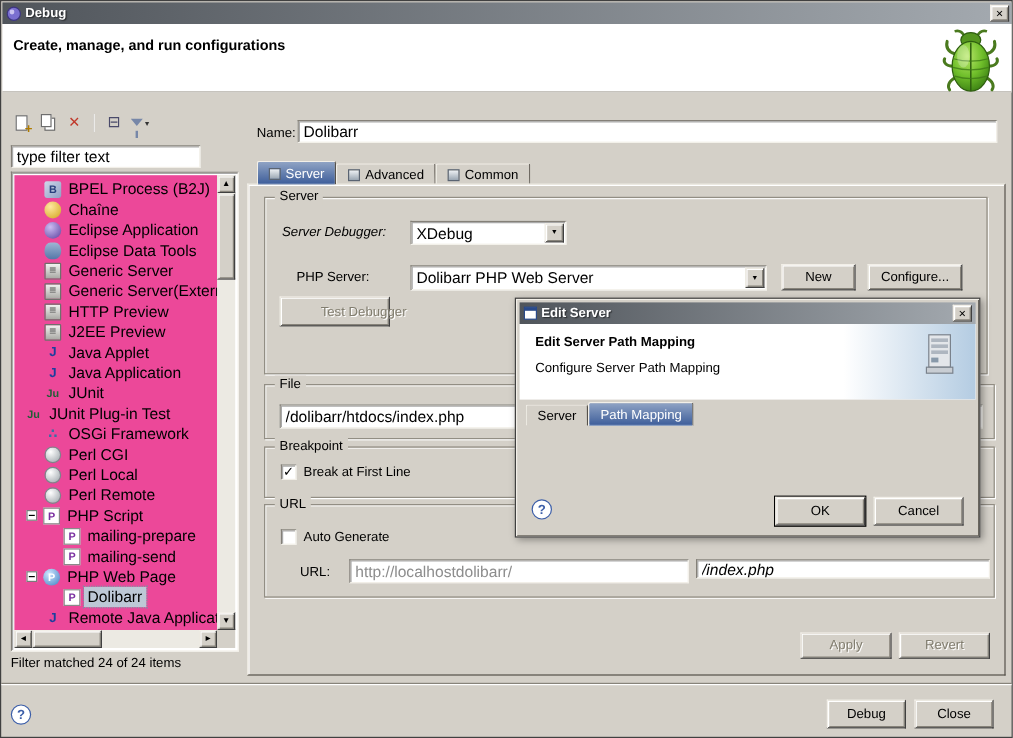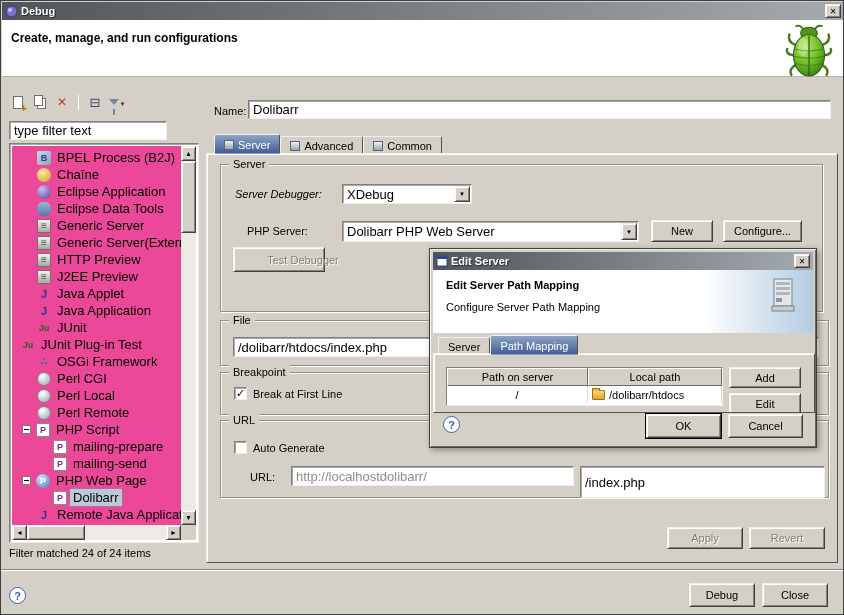--- a/index.html
+++ b/index.html
@@ -358,21 +358,21 @@
     <span class="cb checked" style="left:13px;top:14px;"></span>
     <span class="abs" style="left:32px;top:15px;">Break at First Line</span>
   </div>
 
   <div id="grp-url" class="grp">
     <span class="grp-title">URL</span>
     <span class="cb" style="left:13px;top:20px;"></span>
     <span class="abs" style="left:32px;top:21px;">Auto Generate</span>
     <span class="abs" style="left:29px;top:50px;">URL:</span>
     <input class="field dim abs" style="left: 70px; top: 45px; width: 283px; height: 20px;" value="http://localhostdolibarr/">
-    <input class="field abs" style="left: 359px; top: 45px; width: 245px; height: 32px;" value="/index.php">
+    <input class="field abs" style="left: 359px; top: 45px; width: 245px; height: 16px; font-style: italic;" value="/index.php">
   </div>
 
   <button id="apply-btn" class="btn disabled">Apply</button>
   <button id="revert-btn" class="btn disabled">Revert</button>
 
   <div id="footer-sep"></div>
   <span id="main-help" class="help"></span>
   <button id="debug-btn" class="btn">Debug</button>
   <button id="close-btn" class="btn">Close</button>
 
@@ -404,38 +404,19 @@
 
     <div id="dlg-tabs" class="tabs">
       <div class="tab">
           <span>Server</span>
         </div>
       <div class="tab active">
           <span>Path Mapping</span>
         </div>
     </div>
 
-    <div id="dlg-pane" class="pane">
-      <div class="maptable">
-        <div class="thead">
-          <div class="th c1">Path on server</div>
-          <div class="th c2">Local path</div>
-        </div>
-        <div id="mapping-rows">
-            <div class="trow">
-              <div class="tcell c1">/</div>
-              <div class="tcell c2">
-                <span class="folder-icon"></span>
-                <span>/dolibarr/htdocs</span>
-              </div>
-            </div>
-          </div>
-      </div>
-      <button id="dlg-add" class="btn">Add</button>
-      <button id="dlg-edit" class="btn">Edit</button>
-    </div>
 
     <span id="dlg-help" class="help"></span>
     <button id="dlg-ok" class="btn default">OK</button>
     <button id="dlg-cancel" class="btn">Cancel</button>
   </div>
 
 </div>
 
 </body></html>

